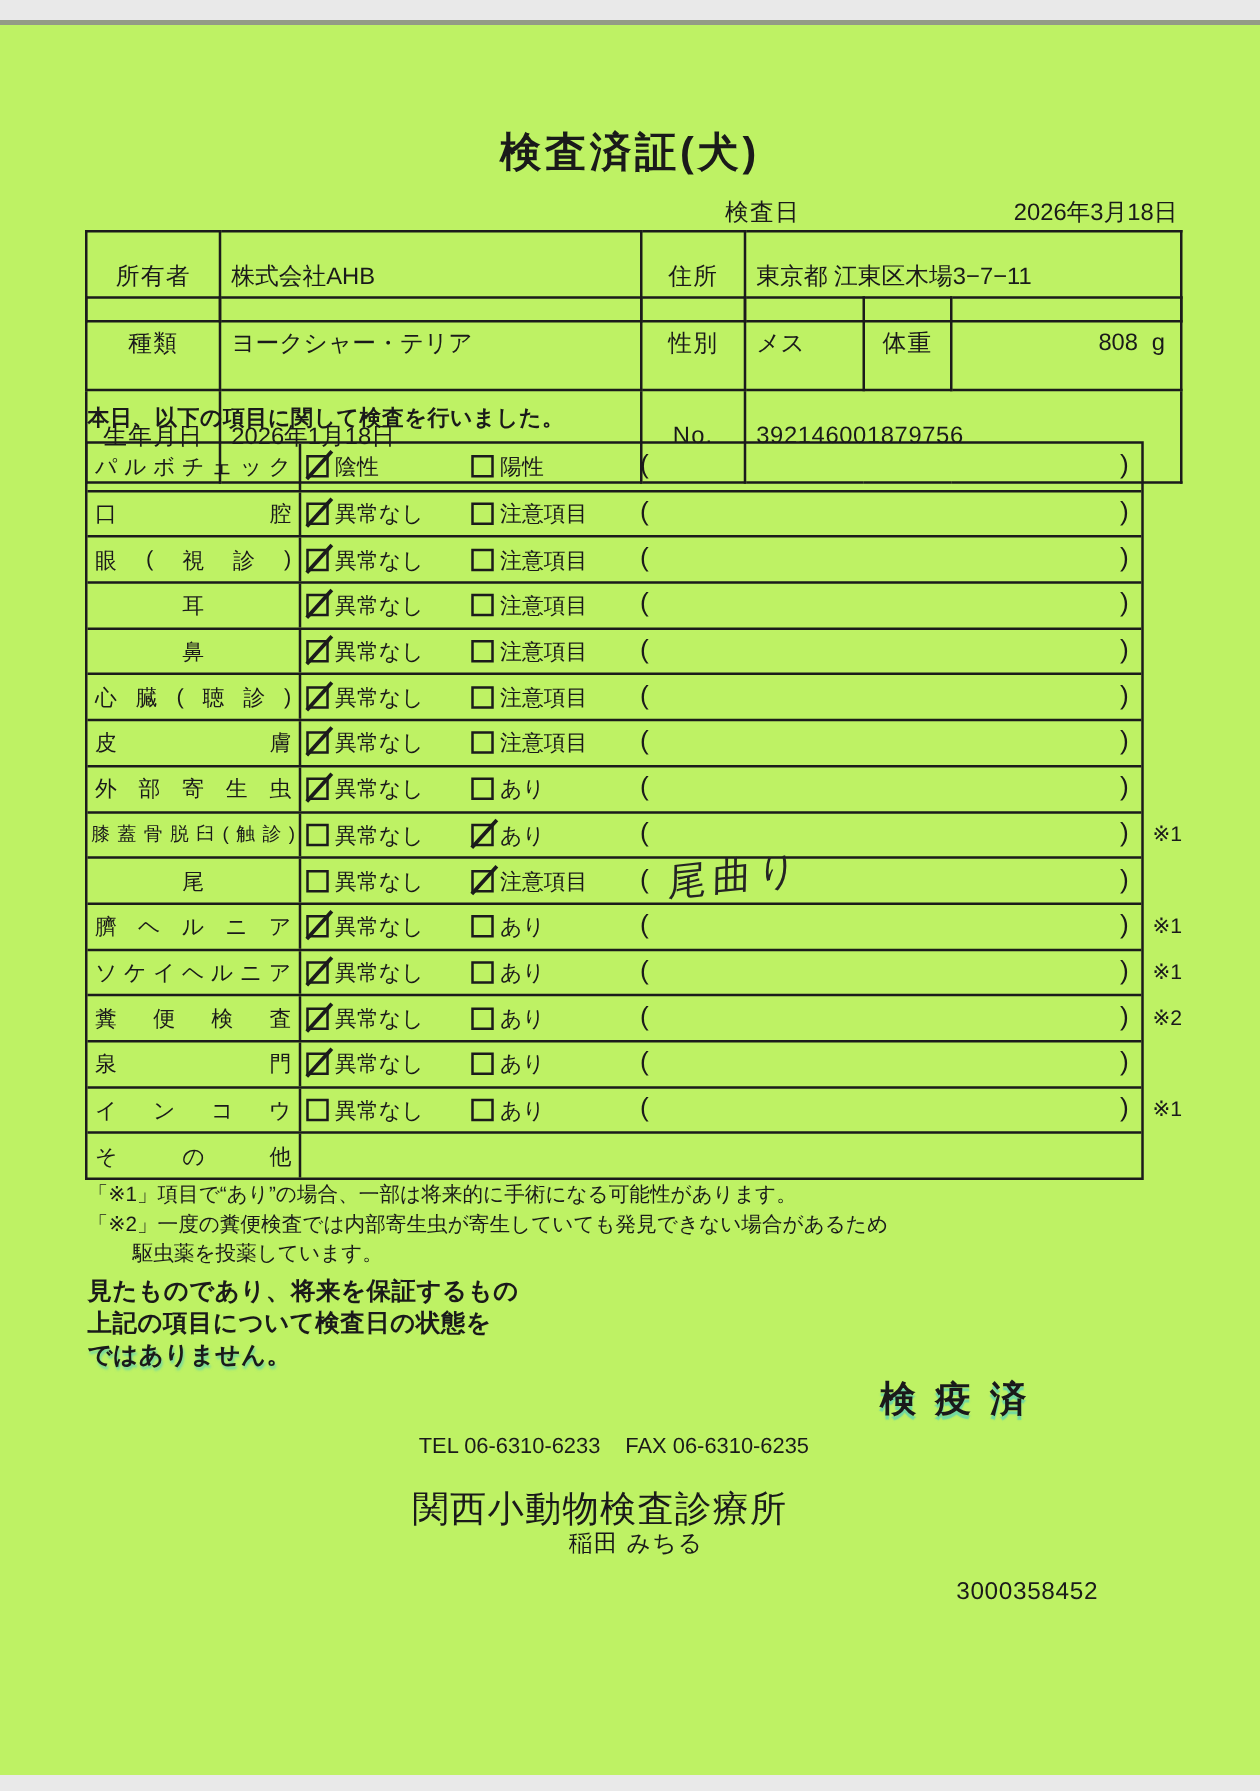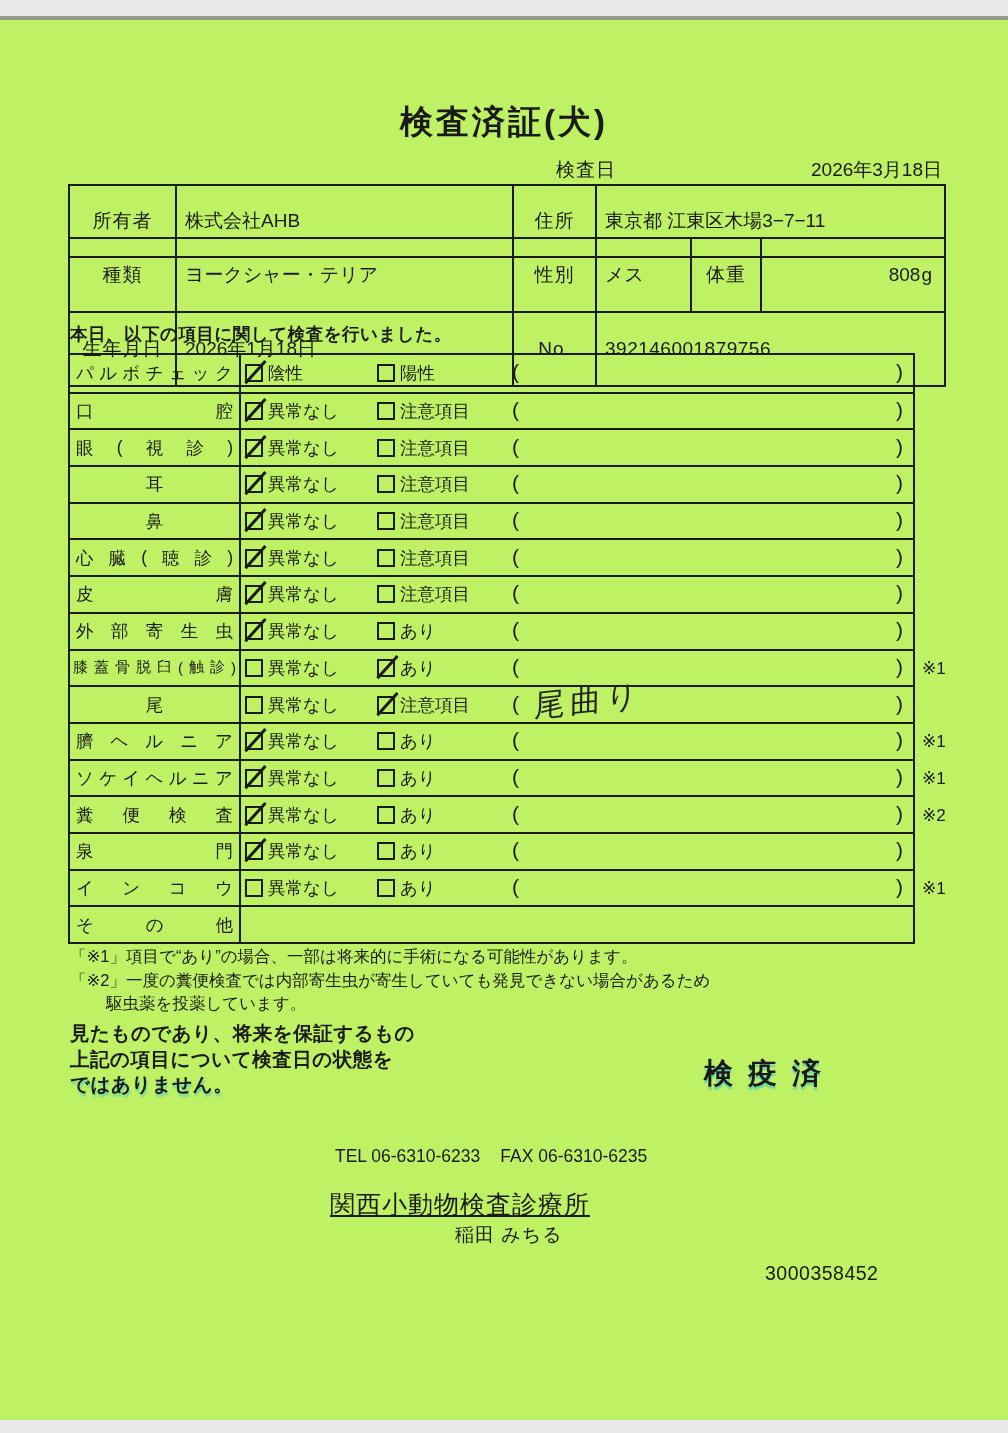--- a/index.html
+++ b/index.html
@@ -13,33 +13,33 @@
     overflow:hidden;
   }
   .scan-top-edge{position:absolute;top:0;left:0;width:1008px;height:4px;background:#8c8c8c;opacity:.85;}
   .scan-bottom-edge{position:absolute;top:1419px;left:0;width:1008px;height:2px;background:#e3e3e3;}
 
   .title{
     position:absolute;top:84px;left:0;width:1008px;
     text-align:center;font-size:33px;font-weight:bold;letter-spacing:3px;margin:0;
   }
   .date-line{position:absolute;top:141px;left:68px;width:876px;height:24px;font-size:19px;}
-  .date-label{position:absolute;left:488px;letter-spacing:1px;}
+  .date-label{position:absolute;left:512px;letter-spacing:1px;}
   .date-value{position:absolute;right:2px;}
 
   table.hdr{border-collapse:collapse;table-layout:fixed;position:absolute;left:68px;}
   table.hdr td{border:2.4px solid #1b1b1b;font-size:19px;padding:18px 8px;overflow:hidden;white-space:nowrap;}
   table.owner{top:168px;width:876px;}
   table.owner td{height:34px;}
   table.info{top:221px;width:876px;}
   table.info td{height:36px;}
   td.lab{text-align:center;padding:0 2px;letter-spacing:1px;}
   td.val{text-align:left;}
   td.wval{text-align:right;}
-  .wcell{display:flex;justify-content:flex-end;align-items:center;gap:1px;padding-right:4px;}
+  .wcell{display:flex;justify-content:flex-end;align-items:center;gap:11px;padding-right:4px;}
   .no-val{font-size:20px;letter-spacing:.5px;border-radius:14px;}
 
   .intro{position:absolute;top:306px;left:70px;font-size:17.5px;font-weight:bold;letter-spacing:.5px;margin:0;}
 
   .checklist{
     position:absolute;top:337px;left:68px;width:847px;
     border:2.5px solid #1b1b1b;box-sizing:border-box;
   }
   .cl-row{position:relative;display:flex;height:36.7px;border-top:2.2px solid #1b1b1b;box-sizing:border-box;}
   .cl-row:first-child{border-top:none;}
@@ -66,30 +66,30 @@
     transform:rotate(-6deg) skewX(-7deg);letter-spacing:5px;white-space:nowrap;z-index:2;
   }
 
   .notes{position:absolute;top:929px;left:70px;width:840px;font-size:16.5px;line-height:23.5px;}
   .notes .indent{padding-left:36px;}
 
   .statement{position:absolute;top:1005px;left:70px;font-size:19.5px;font-weight:bold;line-height:25.5px;letter-spacing:.5px;}
   .smudge{text-shadow:1px 3px 2px rgba(47,195,214,.55);}
 
   .stamp{
-    position:absolute;top:1038px;left:704px;font-size:29px;font-weight:600;
+    position:absolute;top:1084px;left:704px;font-size:29px;font-weight:600;
     letter-spacing:15px;white-space:nowrap;
     text-shadow:0 3px 1px rgba(47,195,214,.55);
   }
 
   .f-postal{position:absolute;top:1088px;left:338px;font-size:17.5px;}
   .f-postal .gap{display:inline-block;width:34px;}
   .f-tel{position:absolute;top:1130px;left:335px;font-size:17.5px;}
   .f-tel .gap{display:inline-block;width:20px;}
-  .f-clinic{position:absolute;top:1172px;left:330px;font-size:25px;letter-spacing:1px;text-decoration:underline;}
+  .f-clinic{position:absolute;top:1172px;left:330px;font-size:29px;letter-spacing:1px;}
   .f-examiner{position:absolute;top:1206px;left:455px;font-size:19px;letter-spacing:1px;}
   .f-serial{position:absolute;top:1246px;left:765px;font-size:19.5px;letter-spacing:.5px;}
 </style>
 </head>
 <body>
 
 <div class="page">
   <div class="scan-top-edge"></div>
 
   <h1 class="title">検査済証(犬)</h1>

